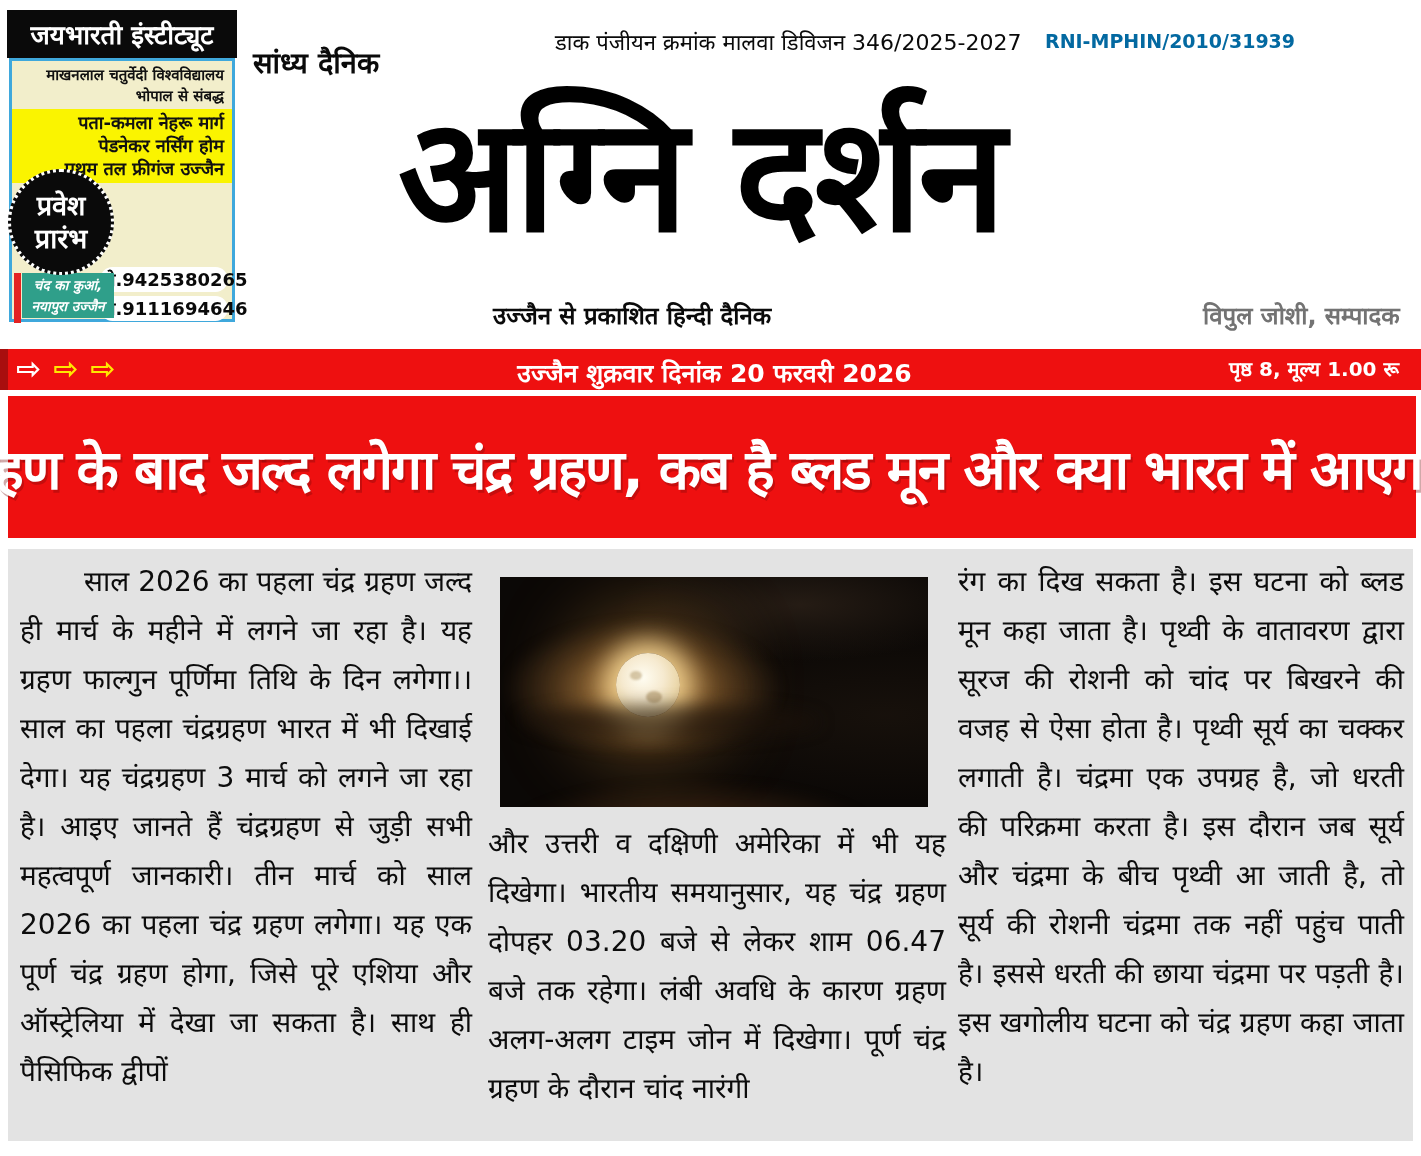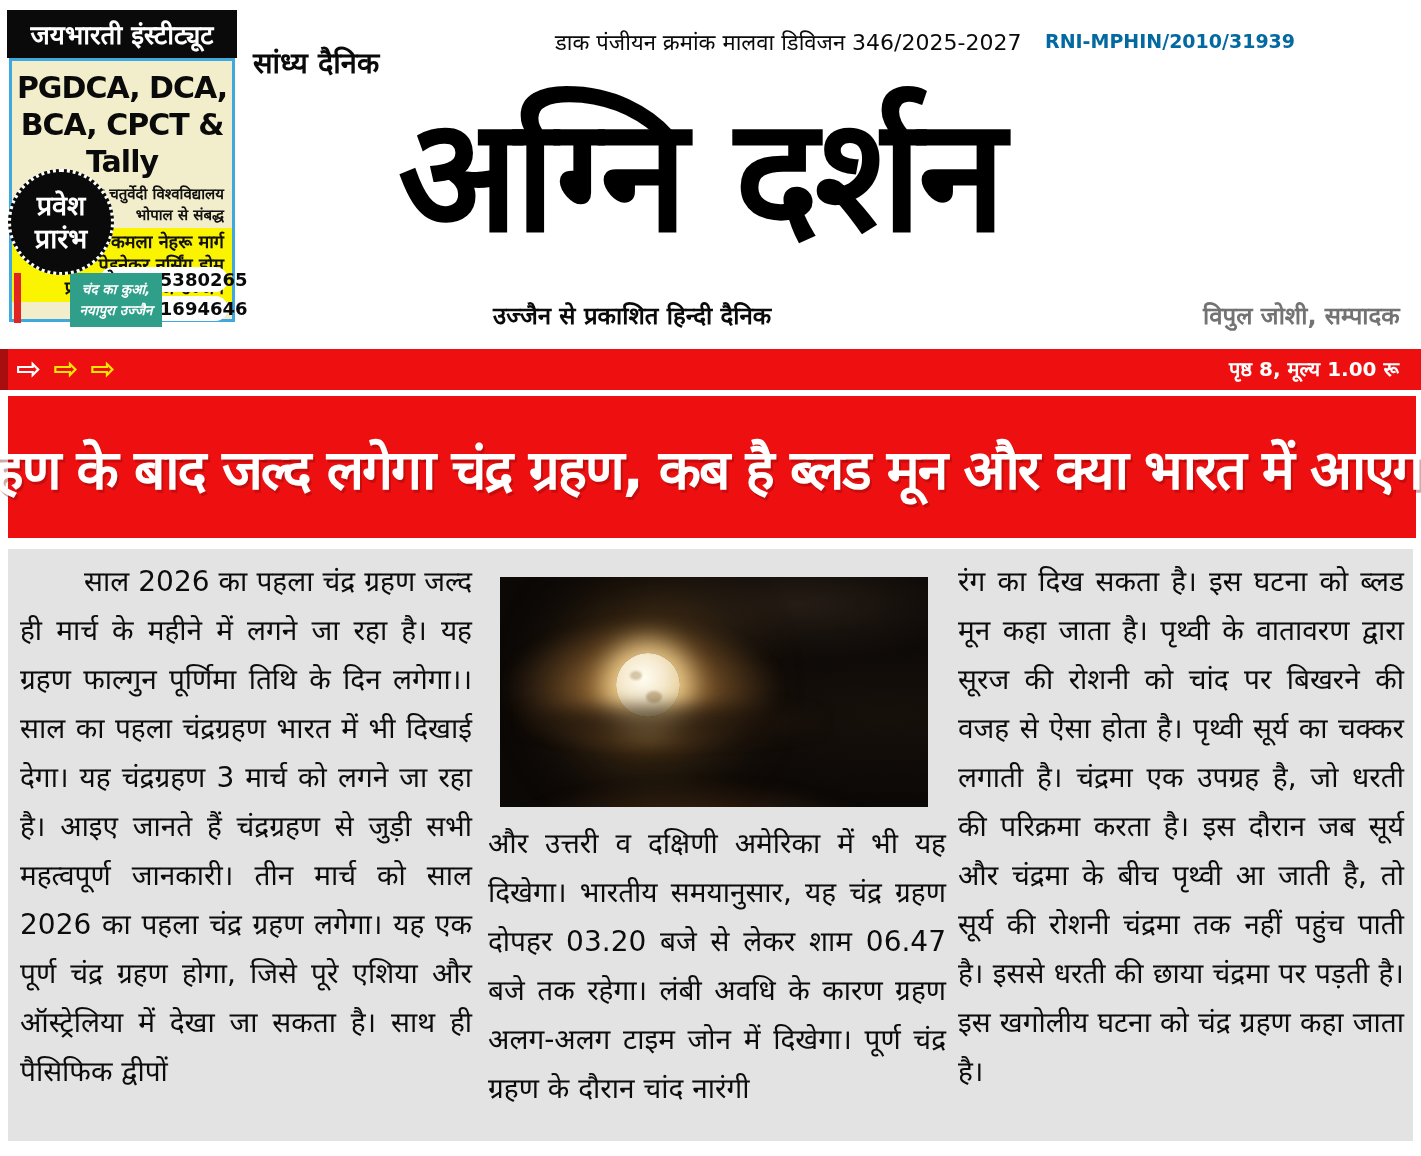--- a/index.html
+++ b/index.html
@@ -13,23 +13,23 @@
   .ad-body { position: relative; width: 226px; height: 264px; margin-left: 2px; background: #f2eecb;
     border: 3px solid #3fa8dc; overflow: visible; }
   .ad-courses { text-align: center; font-weight: bold; font-size: 30px; line-height: 37px; color: #0a0a0a; padding-top: 8px; letter-spacing: -1px; }
   .ad-affil { text-align: right; font-weight: bold; font-size: 15px; line-height: 21px; color: #111; padding-right: 8px; margin-top: 4px; }
   .ad-address { background: #faf400; text-align: right; font-weight: bold; font-size: 18px; line-height: 23px; color: #111; padding: 2px 8px 3px 0; margin-top: 2px; }
   .ad-badge { position: absolute; left: -4px; top: 108px; width: 106px; height: 106px; background: #0a0a0a;
     border-radius: 50%; border: 3px dotted #ffffff; color: #fff; font-weight: bold; font-size: 27px; line-height: 33px;
     display: flex; flex-direction: column; align-items: center; justify-content: center; z-index: 3; }
   .ad-phones { position: absolute; right: 4px; top: 206px; width: 128px; display: flex; flex-direction: column; gap: 4px; z-index: 2; }
   .ad-phone-pill { background: #ffffff; border-radius: 14px; text-align: center; font-weight: bold; font-size: 18px; line-height: 25px; color: #0a0a0a; }
-  .ad-branch { position: absolute; left: 10px; top: 212px; width: 92px; height: 54px; background: #2f9f8a; color: #ffffff;
+  .ad-branch { position: absolute; left: 10px; top: 212px; width: 92px; height: 45px; background: #2f9f8a; color: #ffffff;
     font-style: italic; font-weight: bold; font-size: 13.5px; line-height: 21px; display: flex; align-items: center; justify-content: center;
-    text-align: center; z-index: 2; margin-left: 48px; }
+    text-align: center; z-index: 2; }
   .ad-branch-accent { position: absolute; left: 2px; top: 212px; width: 7px; height: 50px; background: #e32222; z-index: 2; }
 
   
   .edition-type { position: absolute; left: 253px; top: 42px; font-weight: bold; font-size: 29px; color: #0a0a0a; }
   .postal-reg { position: absolute; left: 555px; top: 26px; font-weight: normal; font-size: 22px; color: #0a0a0a; }
   .rni { position: absolute; left: 1045px; top: 30px; font-weight: bold; font-size: 19px; color: #0369a1; letter-spacing: 0px; }
   .masthead-title { position: absolute; left: 240px; top: 28px; width: 920px; height: 280px;
     display: flex; align-items: center; justify-content: center;
     font-weight: bold; font-size: 158px; color: #000; letter-spacing: -4px; white-space: nowrap; z-index: 1; }
   .subline-published { position: absolute; left: 493px; top: 298px; font-weight: bold; font-size: 24px; color: #0a0a0a; }
@@ -84,24 +84,20 @@
     background: rgba(28,18,10,0.6); filter: blur(8px); }
 </style>
 </head>
 <body>
 
 <div id="page">
 
   <div class="ad">
     <div class="ad-titlebar">जयभारती इंस्टीट्यूट</div>
     <div class="ad-body">
-      <div class="ad-courses">
-        <div>PGDCA, DCA,</div>
-        <div>BCA, CPCT &amp; Tally</div>
-      </div>
       <div class="ad-affil">
         <div>माखनलाल चतुर्वेदी विश्वविद्यालय</div>
         <div>भोपाल से संबद्ध</div>
       </div>
       <div class="ad-address">
         <div>पता-कमला नेहरू मार्ग</div>
         <div>पेडनेकर नर्सिंग होम</div>
         <div>प्रथम तल फ्रीगंज उज्जैन</div>
       </div>
       <div class="ad-badge">
@@ -128,20 +124,21 @@
   <div class="rni">RNI-MPHIN/2010/31939</div>
   <div class="subline-published">उज्जैन से प्रकाशित हिन्दी दैनिक</div>
   <div class="subline-editor">विपुल जोशी, सम्पादक</div>
 
   <div class="info-bar">
     <div class="info-issue">
       <span class="arrow arrow-white">⇨</span>
       <span class="arrow arrow-yellow">⇨</span>
       <span class="arrow arrow-yellow">⇨</span>
     </div>
+    <div class="info-date">उज्जैन शुक्रवार दिनांक 20 फरवरी 2026</div>
     <div class="info-price">पृष्ठ 8, मूल्य 1.00 रू</div>
   </div>
 
   <div class="headline-band">
     <div class="headline-text">सूर्य ग्रहण के बाद जल्द लगेगा चंद्र ग्रहण, कब है ब्लड मून और क्या भारत में आएगा नजर</div>
   </div>
 
   <div class="body-section">
     <div class="article-col col-1">साल 2026 का पहला चंद्र ग्रहण जल्द ही मार्च के महीने में लगने जा रहा है। यह ग्रहण फाल्गुन पूर्णिमा तिथि के दिन लगेगा।।साल का पहला चंद्रग्रहण भारत में भी दिखाई देगा। यह चंद्रग्रहण 3 मार्च को लगने जा रहा है। आइए जानते हैं चंद्रग्रहण से जुड़ी सभी महत्वपूर्ण जानकारी। तीन मार्च को साल 2026 का पहला चंद्र ग्रहण लगेगा। यह एक पूर्ण चंद्र ग्रहण होगा, जिसे पूरे एशिया और ऑस्ट्रेलिया में देखा जा सकता है। साथ ही पैसिफिक द्वीपों</div>
 

